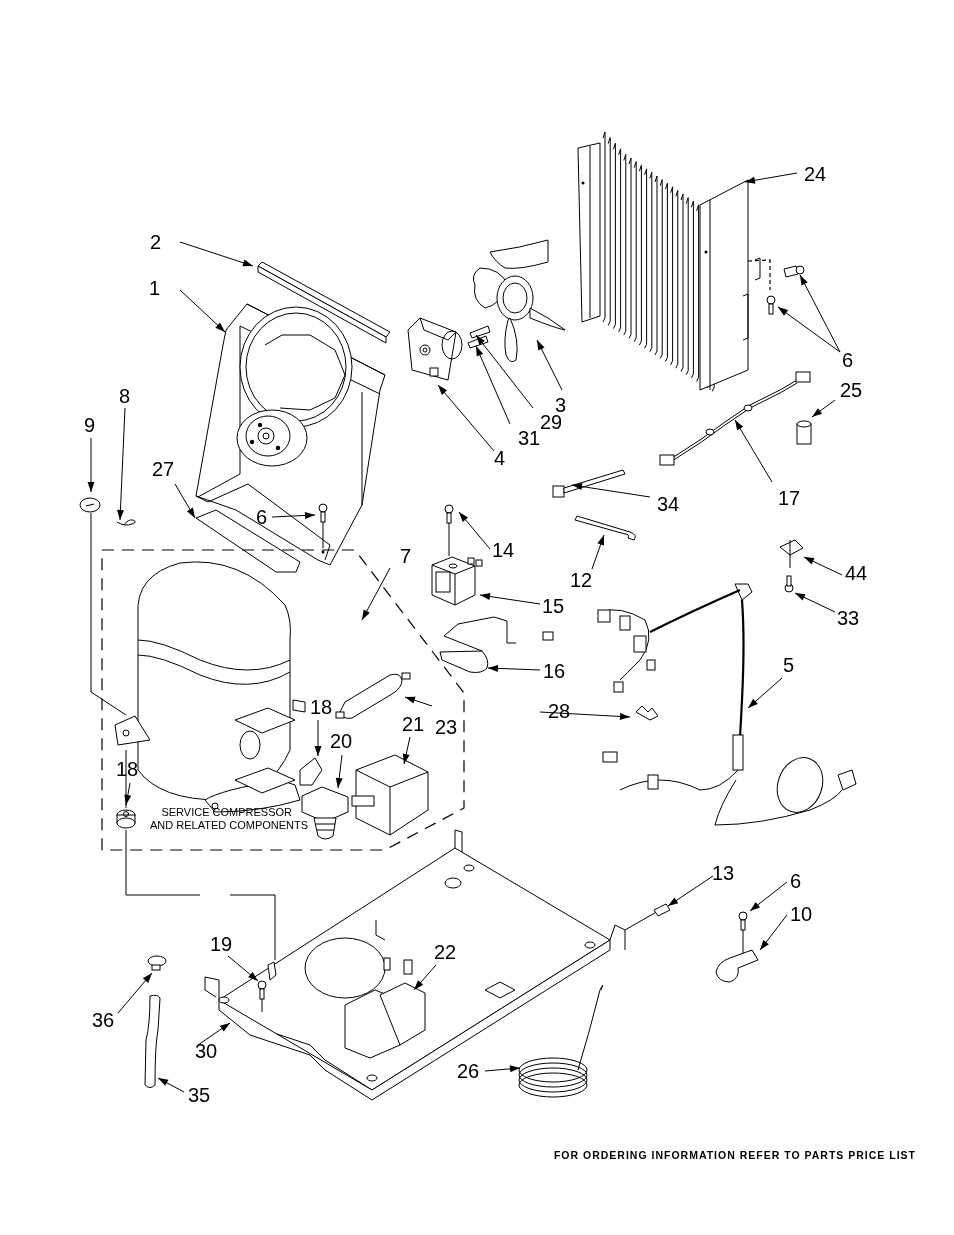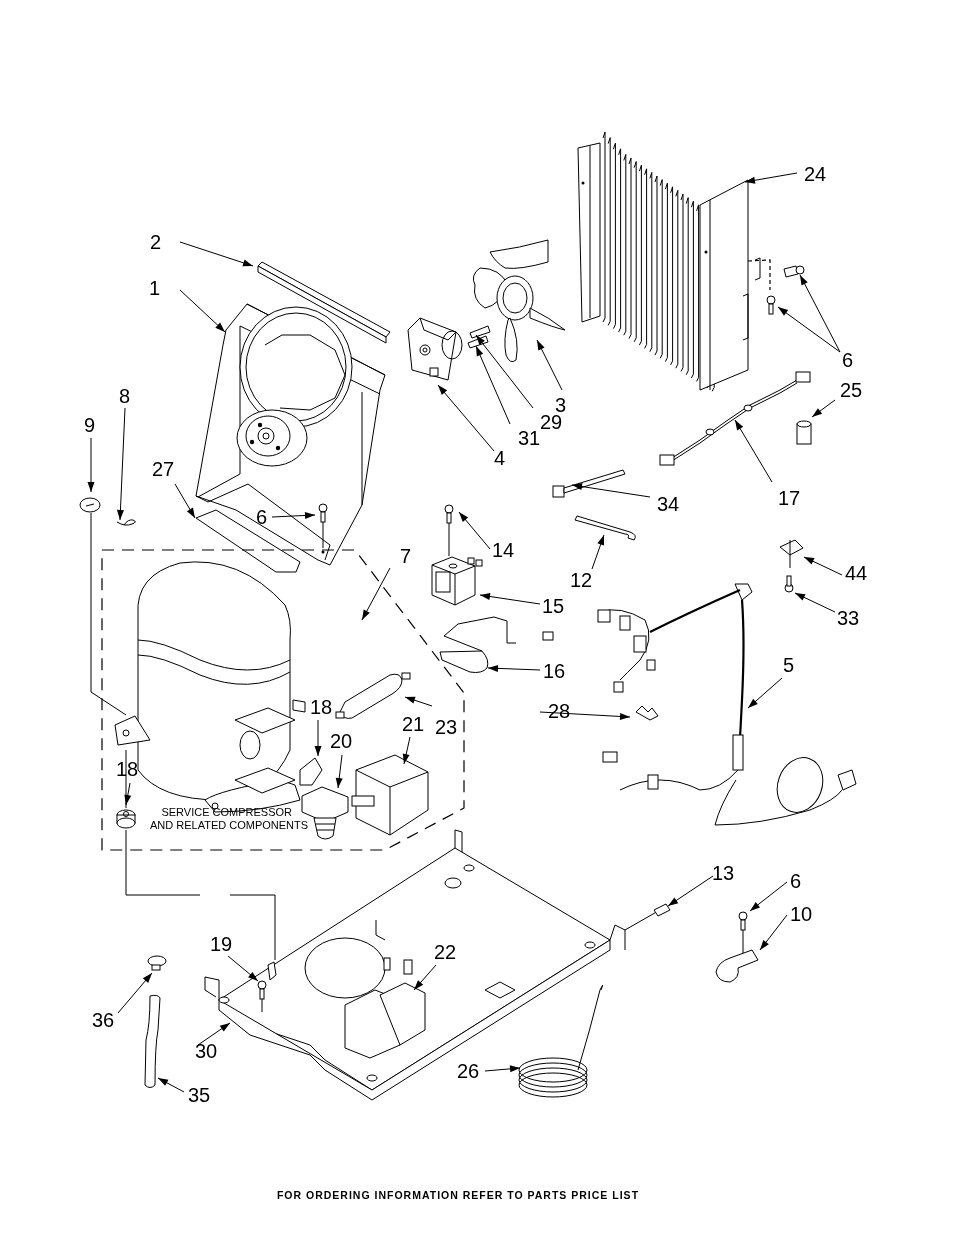--- a/index.html
+++ b/index.html
@@ -1,20 +1,20 @@
 <!DOCTYPE html>
 <html><head>
 <meta charset="utf-8">
 <style>
   html,body{margin:0;padding:0;background:#ffffff;}
   body{width:954px;height:1235px;position:relative;overflow:hidden;font-family:"Liberation Sans",sans-serif;color:#000;}
   #diagram{position:absolute;left:0;top:0;width:954px;height:1235px;}
   .callout{position:absolute;font-size:20px;line-height:20px;color:#000;white-space:nowrap;}
   .note{position:absolute;font-size:11px;line-height:13px;text-align:right;white-space:nowrap;}
-  .footer{position:absolute;left:0;width:916px;top:1189px;text-align:center;font-size:10.5px;font-weight:bold;letter-spacing:1px;}
+  .footer{position:absolute;left:0;width:916px;top:1149px;text-align:right;font-size:10.5px;font-weight:bold;letter-spacing:1px;}
   svg .ln{stroke:#000;stroke-width:1;fill:none;}
   svg .thk{stroke:#000;stroke-width:2.2;fill:none;}
   svg .fill{fill:#fff;stroke:#000;stroke-width:1;}
   svg .dash{stroke:#000;stroke-width:1.2;fill:none;stroke-dasharray:12,8;}
 </style>
 </head>
 <body>
 
 <div id="diagram">
 <svg width="954" height="1235" viewBox="0 0 954 1235" xmlns="http://www.w3.org/2000/svg">

